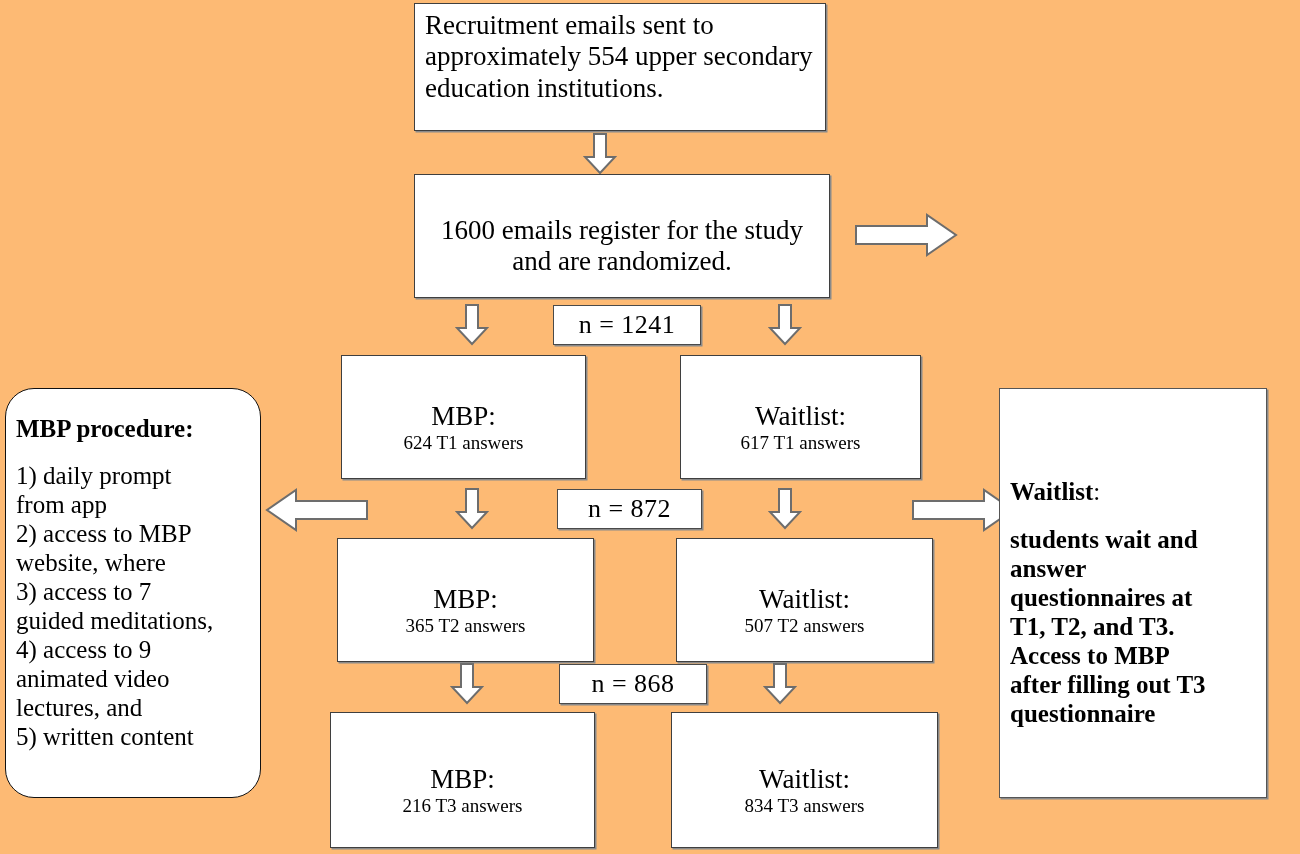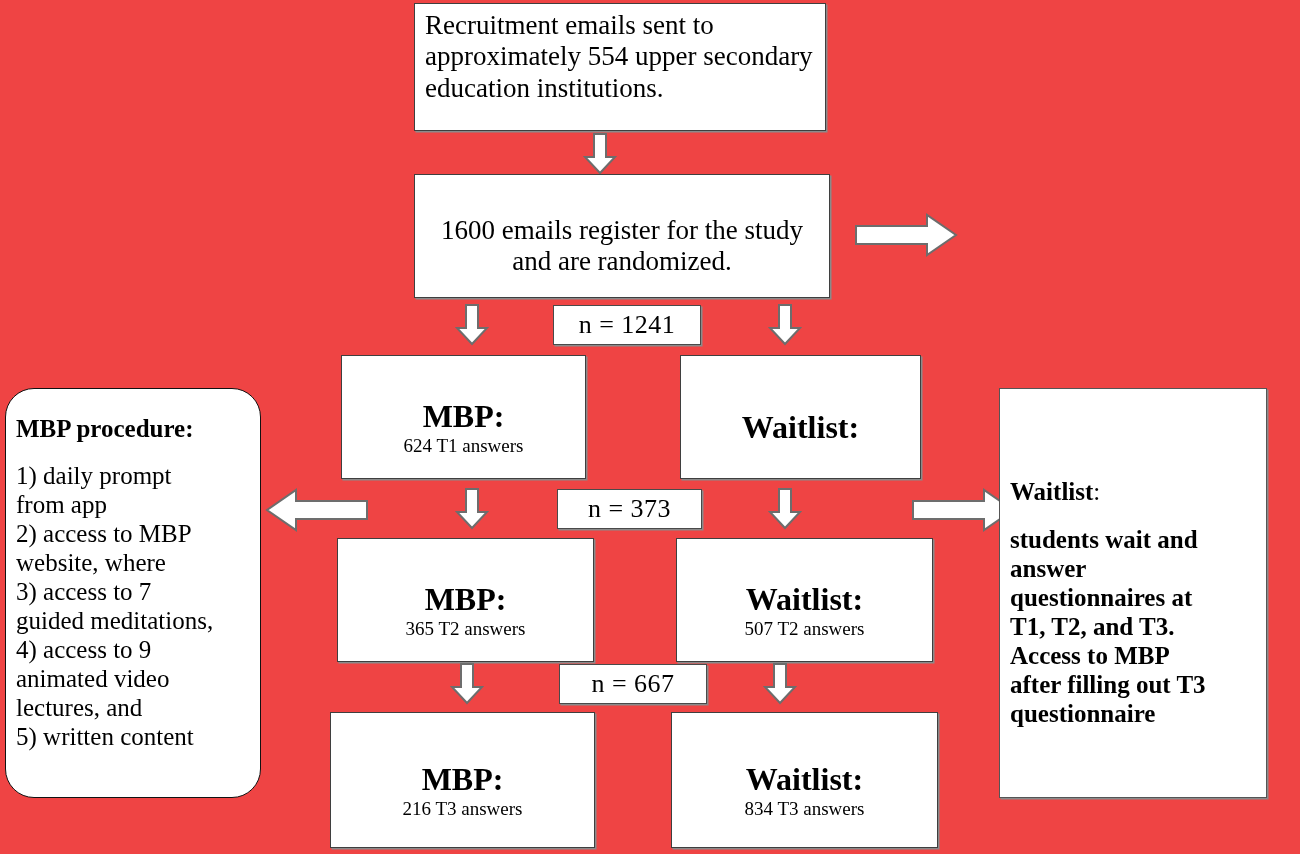--- a/index.html
+++ b/index.html
@@ -4,21 +4,21 @@
 <style>
   html, body {
     margin: 0;
     padding: 0;
     background: #ffffff;
   }
   #canvas {
     position: relative;
     width: 1300px;
     height: 854px;
-    background: #ef4444;
+    background: #fdba74;
     font-family: "Liberation Serif", "DejaVu Serif", serif;
     color: #000000;
     overflow: hidden;
   }
   .box {
     position: absolute;
     box-sizing: border-box;
     background: #ffffff;
     border: 1.5px solid #3f3f3f;
     box-shadow: 1.5px 1.5px 0 0 #8a8a8a;
@@ -45,21 +45,21 @@
     display: flex;
     align-items: center;
     justify-content: center;
     font-size: 26px;
     letter-spacing: 0.5px;
   }
   .arrow {
     position: absolute;
   }
   .arrow svg { display: block; }
-  .grp-title { font-weight: bold; font-size: 32px; }
+  .grp-title { font-weight: normal; font-size: 27px; }
   .grp-sub { font-size: 19px; }
   .proc-head { font-weight: bold; font-size: 25px; }
   .proc-body { font-size: 25px; }
 </style>
 </head>
 <body>
 
 <div id="canvas">
 
   <div class="box" style="left:414px; top:3px; width:412px; height:128px;">
@@ -106,20 +106,21 @@
         <div class="grp-title">MBP:</div>
         <div class="grp-sub">624 T1 answers</div>
       </div>
     </div>
   </div>
 
   <div class="box" style="left:680px; top:355px; width:241px; height:124px;">
     <div class="vcenter">
       <div class="ctr">
         <div class="grp-title">Waitlist:</div>
+        <div class="grp-sub">617 T1 answers</div>
       </div>
     </div>
   </div>
 
   <div class="box" style="left:5px; top:388px; width:256px; height:410px; border-color:#111; box-shadow:none;border-radius:29px;">
     <div class="box-inner lft">
       <div class="proc-head">MBP procedure:</div>
       <div class="proc-body" style="white-space:pre-line;">1) daily prompt
 from app
 2) access to MBP
@@ -133,21 +134,21 @@
     </div>
   </div>
 
   <div class="arrow" style="left:264px; top:487px; width:104px; height:46px;">
     <svg width="104" height="46" viewBox="0 0 104 46">
       <polygon points="103,14 32,14 32,3 3,23 32,43 32,32 103,32" fill="#ffffff" stroke="#6d6d6d" stroke-width="2"></polygon>
     </svg>
   </div>
 
   <div class="nlabel" style="left:557px; top:489px; width:145px; height:40px;">
-    <span>n = 373</span>
+    <span>n = 872</span>
   </div>
 
   <div class="arrow" style="left:455px; top:488px; width:34px; height:42px;">
     <svg width="34" height="42" viewBox="0 0 34 42">
       <polygon points="11,1 23,1 23,24 32,24 17,40 2,24 11,24" fill="#ffffff" stroke="#6d6d6d" stroke-width="2"></polygon>
     </svg>
   </div>
   <div class="arrow" style="left:768px; top:488px; width:34px; height:42px;">
     <svg width="34" height="42" viewBox="0 0 34 42">
       <polygon points="11,1 23,1 23,24 32,24 17,40 2,24 11,24" fill="#ffffff" stroke="#6d6d6d" stroke-width="2"></polygon>
@@ -189,21 +190,21 @@
   <div class="box" style="left:676px; top:538px; width:257px; height:124px;">
     <div class="vcenter">
       <div class="ctr">
         <div class="grp-title">Waitlist:</div>
         <div class="grp-sub">507 T2 answers</div>
       </div>
     </div>
   </div>
 
   <div class="nlabel" style="left:559px; top:664px; width:148px; height:40px;">
-    <span>n = 667</span>
+    <span>n = 868</span>
   </div>
 
   <div class="arrow" style="left:450px; top:663px; width:34px; height:42px;">
     <svg width="34" height="42" viewBox="0 0 34 42">
       <polygon points="11,1 23,1 23,24 32,24 17,40 2,24 11,24" fill="#ffffff" stroke="#6d6d6d" stroke-width="2"></polygon>
     </svg>
   </div>
   <div class="arrow" style="left:763px; top:663px; width:34px; height:42px;">
     <svg width="34" height="42" viewBox="0 0 34 42">
       <polygon points="11,1 23,1 23,24 32,24 17,40 2,24 11,24" fill="#ffffff" stroke="#6d6d6d" stroke-width="2"></polygon>

